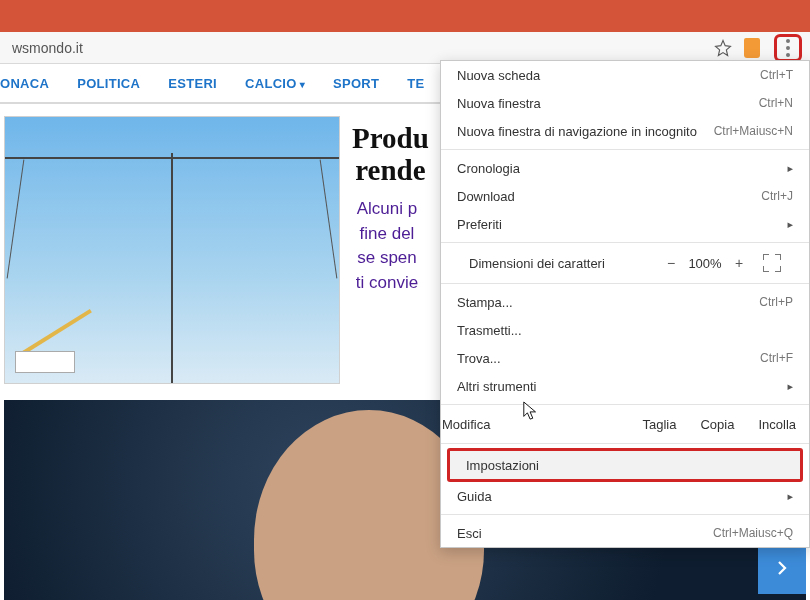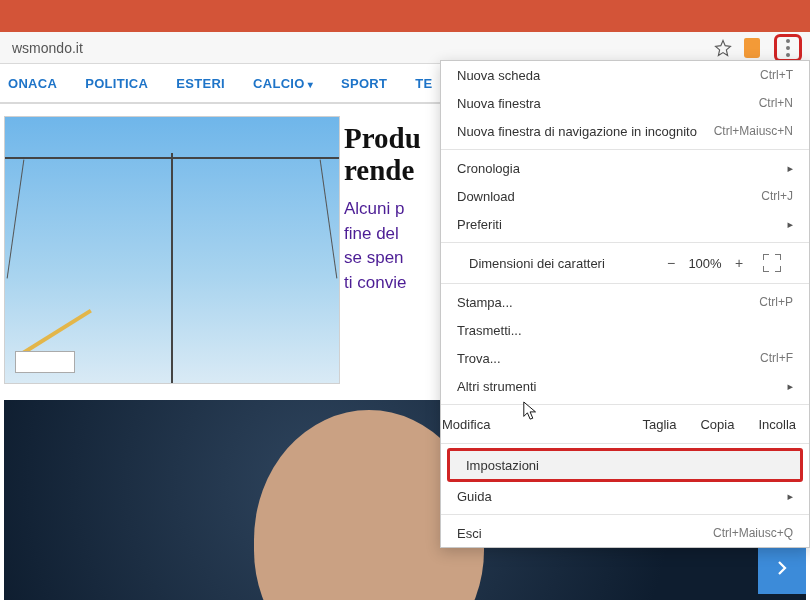--- a/index.html
+++ b/index.html
@@ -5,24 +5,24 @@
   * { box-sizing: border-box; margin: 0; padding: 0; }
   body { font-family: "Segoe UI", Arial, sans-serif; font-size: 13px; color: #333; width: 810px; height: 600px; overflow: hidden; background: #fff; position: relative; }
   .topbar { height: 32px; background: #d35438; }
   .urlbar { height: 32px; display: flex; align-items: center; border-bottom: 1px solid #d9d9d9; padding: 0 6px; background: #f7f7f7; }
   .urltext { flex: 1; font-size: 14px; color: #555; padding-left: 6px; }
   .star-icon { width: 18px; height: 18px; fill: #5a5a5a; margin-right: 12px; }
   .ext-icon { width: 16px; height: 20px; background: #f39a37; margin-right: 14px; border-radius: 2px 2px 3px 3px; }
   .hbox { border: 3px solid #d02424; border-radius: 6px; width: 28px; height: 28px; display: flex; align-items: center; justify-content: center; margin-right: 2px; cursor: pointer; }
   .dots { display: flex; flex-direction: column; gap: 3px; }
   .dots span { width: 4px; height: 4px; background: #777; border-radius: 50%; }
-  .nav { height: 40px; display: flex; align-items: center; gap: 28px; padding-left: 8px; border-bottom: 2px solid #d9d9d9; font-weight: 700; font-size: 13px; text-align: right; }
+  .nav { height: 40px; display: flex; align-items: center; gap: 28px; padding-left: 0; border-bottom: 2px solid #d9d9d9; font-weight: 700; font-size: 13px; text-align: right; }
   .nav-item { color: #1e74c8; cursor: pointer; letter-spacing: 0.3px; }
   .nav-item .caret { font-size: 10px; margin-left: 3px; }
-  .content { display: flex; padding: 12px 0 0 4px; gap: 4px; }
+  .content { display: flex; padding: 12px 0 0 4px; gap: 12px; text-align: center; }
   .thumb { width: 336px; height: 268px; background: linear-gradient(180deg,#6fb6ea 0%, #a9d4ef 60%, #d9eaf5 100%); border: 1px solid #d0d0d0; position: relative; overflow: hidden; }
   .tower { position: absolute; bottom: 0; left: 50%; transform: translateX(-50%); width: 2px; height: 230px; background: #444; }
   .arms { position: absolute; top: 40px; left: 0; right: 0; height: 2px; background: #444; }
   .wire1, .wire2 { position: absolute; top: 42px; height: 120px; width: 1px; background: #555; }
   .wire1 { left: 10px; transform: rotate(8deg); }
   .wire2 { right: 10px; transform: rotate(-8deg); }
   .crane { position: absolute; bottom: 10px; left: 10px; width: 70px; height: 50px; }
   .crane .base { position:absolute; bottom:0; width:60px; height:22px; background:#fff; border:1px solid #aaa; }
   .crane .arm { position:absolute; bottom:18px; left:8px; width:80px; height:4px; background:#e3b64a; transform-origin:left center; transform:rotate(-32deg); }
   .article { padding-top: 6px; }

